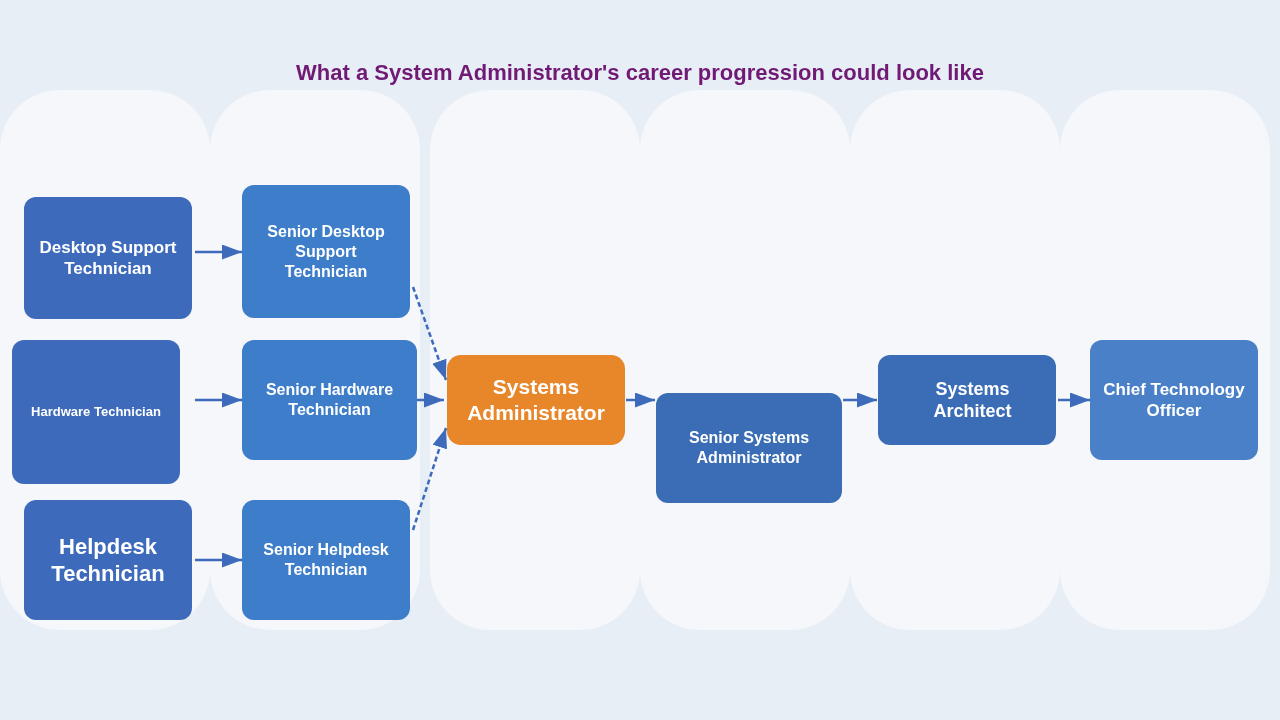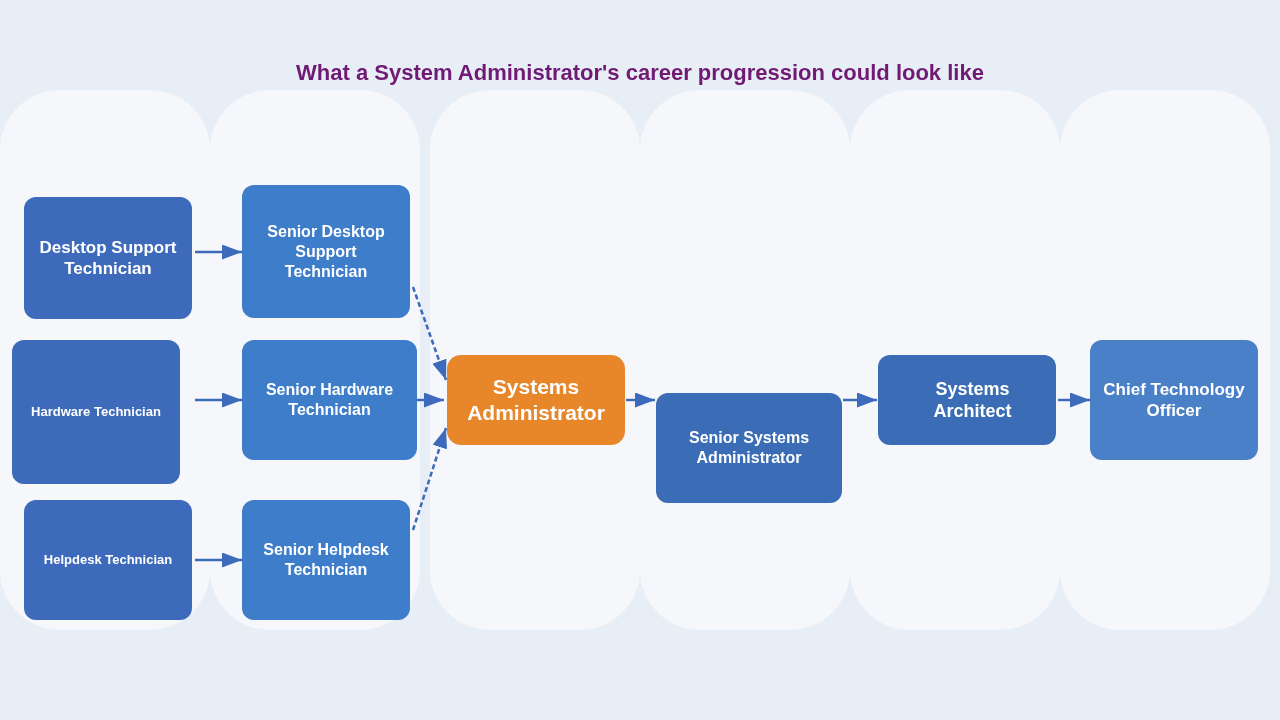--- a/index.html
+++ b/index.html
@@ -117,21 +117,21 @@
 
   <line x1="843" y1="400" x2="877" y2="400" marker-end="url(#arrowhead)" stroke="#3d6aba" stroke-width="2.5"></line>
 
   <line x1="1058" y1="400" x2="1090" y2="400" marker-end="url(#arrowhead)" stroke="#3d6aba" stroke-width="2.5"></line>
 </svg>
 
 <div class="node node-blue" style="left:24px; top:185px; width:168px; height:122px; font-size:17px;margin-top:12px;">Desktop Support Technician</div>
 
 <div class="node node-blue" style="left:12px; top:340px; width:168px; height:144px; font-size:13px;">Hardware Technician</div>
 
-<div class="node node-blue" style="left:24px; top:500px; width:168px; height:120px; font-size:13px;">Helpdesk Technician</div>
+<div class="node node-blue" style="left:24px; top:500px; width:168px; height:120px; font-size:22px;">Helpdesk Technician</div>
 
 <div class="node node-blue-mid" style="left:242px; top:185px; width:168px; height:133px; font-size:16px;">Senior Desktop Support Technician</div>
 
 <div class="node node-blue-mid" style="left:242px; top:340px; width:175px; height:120px; font-size:16px;">Senior Hardware Technician</div>
 
 <div class="node node-blue-mid" style="left:242px; top:500px; width:168px; height:120px; font-size:16px;">Senior Helpdesk Technician</div>
 
 <div class="node node-orange" style="left:447px; top:355px; width:178px; height:90px; font-size:21px; border-radius:14px;">Systems Administrator</div>
 
 <div class="node node-dark-blue" style="left:656px; top:345px; width:186px; height:110px; font-size:16px;margin-top:48px;">Senior Systems Administrator</div>

